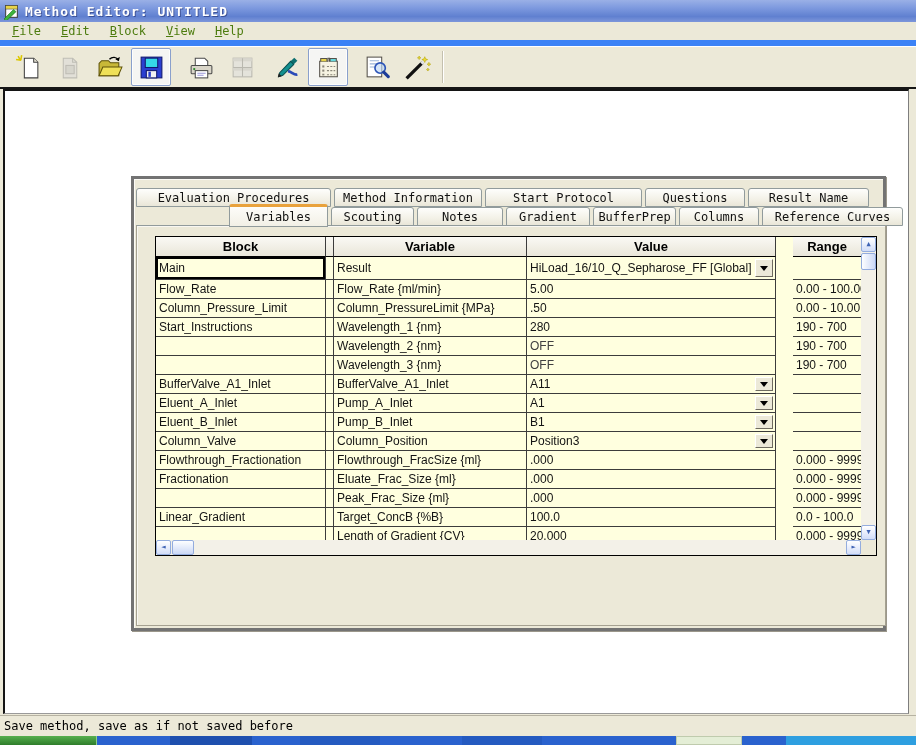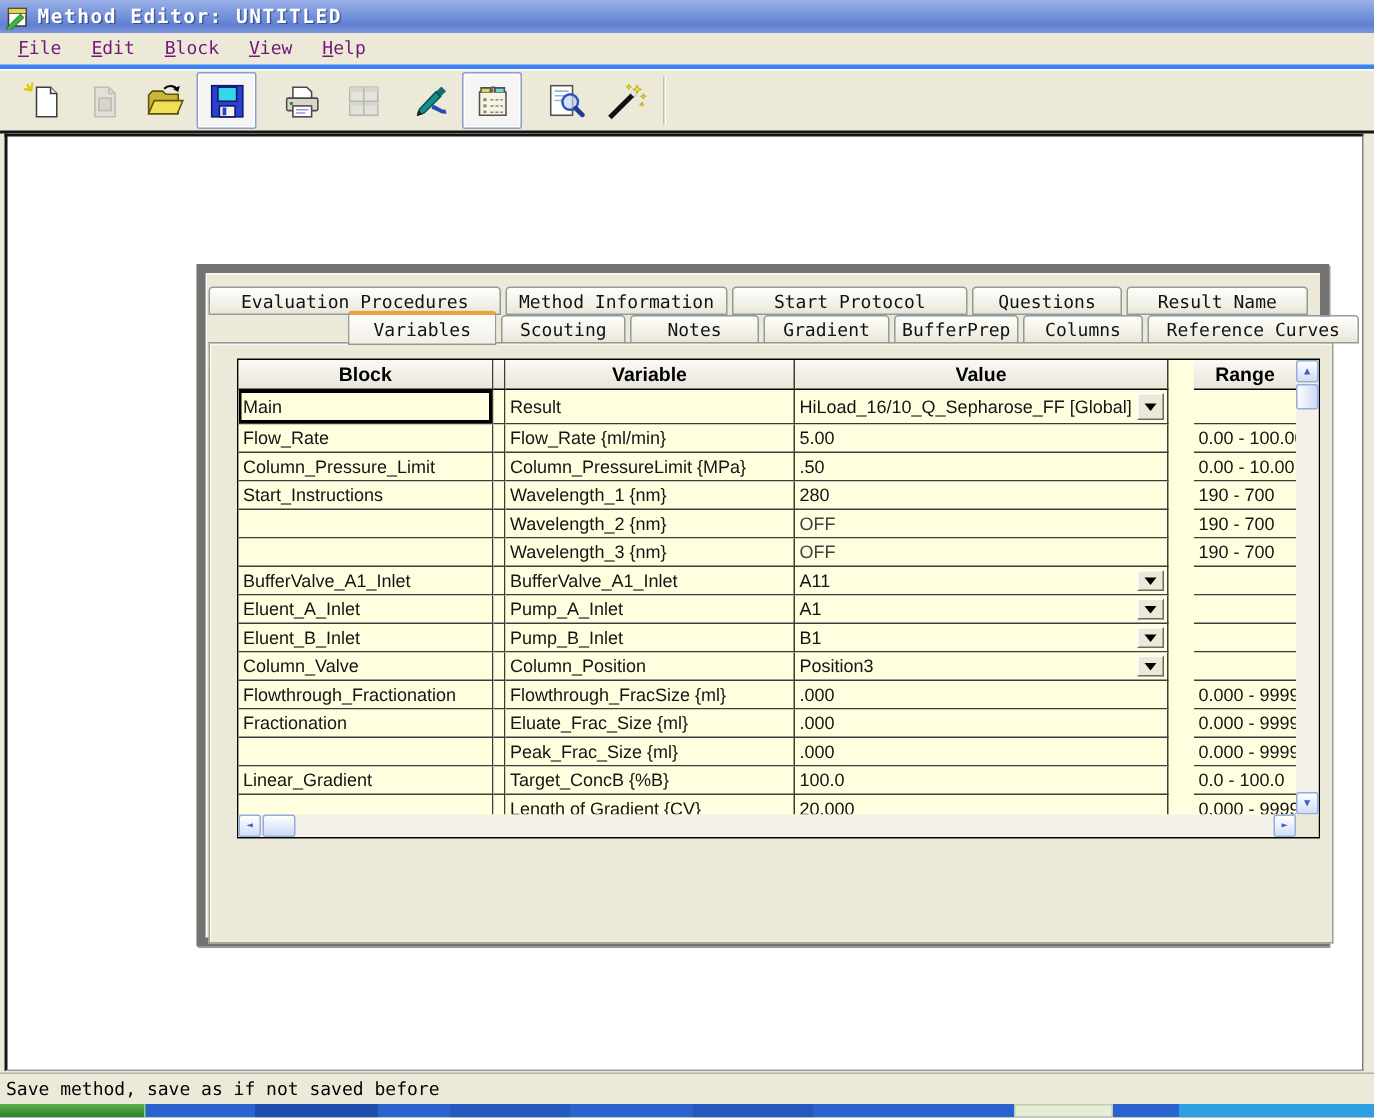--- a/index.html
+++ b/index.html
@@ -16,23 +16,23 @@
     display:flex;align-items:center;gap:5px;padding-left:3px;box-sizing:border-box;
   }
   #titlebar .ttext{
     color:#FFFFFF;font-weight:bold;font-size:13px;letter-spacing:1px;
     text-shadow:1px 1px 0 rgba(10,20,80,.45);white-space:nowrap;
   }
   .appicon{width:17px;height:17px;display:inline-block;}
   
   #menubar{
     position:absolute;left:0;top:22px;width:916px;height:24px;
-    background:#ECE9D8;border-bottom:3px solid #3b82f6;
-    display:flex;align-items:flex-start;padding-left:2px;box-sizing:border-box;
-    font-size:12px;color:#701a75;
+    background:#ECE9D8;border-bottom:6px solid #3b82f6;
+    display:flex;align-items:center;padding-left:2px;box-sizing:border-box;
+    font-size:12px;color:#4d7c0f;
   }
   .menu-item{padding:3px 10px;cursor:default;}
   
   #toolbar{
     position:absolute;left:0;top:46px;width:916px;height:43px;
     background:#ECE9D8;border-top:1px solid #FFFFFF;border-bottom:2px solid #161616;
     display:flex;align-items:center;padding-left:8px;box-sizing:border-box;
   }
   .tbtn{
     width:38px;height:36px;display:flex;align-items:center;justify-content:center;
@@ -48,21 +48,21 @@
   
   #client{
     position:absolute;left:3px;top:89px;width:906px;height:625px;box-sizing:border-box;
     background:#FFFFFF;
     border-top:2px solid #141414;border-left:2px solid #141414;
     border-right:1px solid #7E7E7E;border-bottom:1px solid #9A9A9A;
   }
   
   #dialog{
     position:absolute;left:131px;top:176px;width:755px;height:455px;box-sizing:border-box;
-    background:#ECE9D8;border:6px solid #737373;
+    background:#ECE9D8;border:3px solid #737373;
     box-shadow:inset 1px 1px 0 #FBFAF5, 1px 1px 0 #9B978B;
   }
   .tabrow{position:absolute;left:2px;display:flex;gap:3px;}
   #tabs-row1{top:9px;height:19px;}
   #tabs-row2{top:28px;height:19px;}
   .tab{
     box-sizing:border-box;height:19px;
     background:linear-gradient(180deg,#FEFEFC 0%,#F3F1E7 60%,#E9E6D8 100%);
     border:1px solid #919B9C;border-radius:3px 3px 0 0;
     font-size:12px;color:#111;display:flex;align-items:center;justify-content:center;

